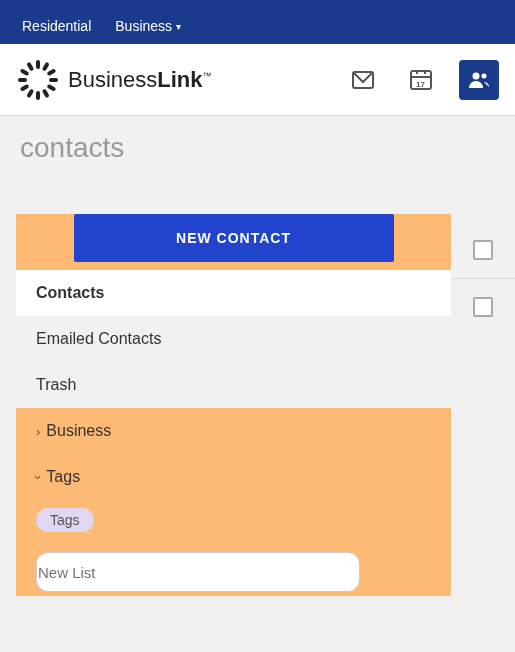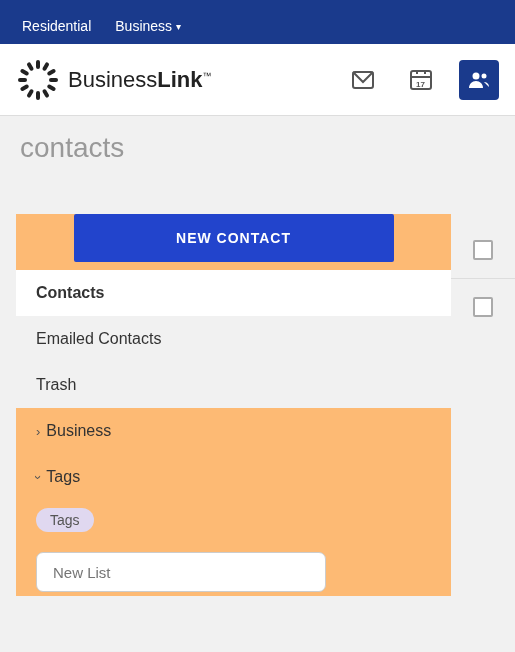--- a/index.html
+++ b/index.html
@@ -182,26 +182,26 @@
       background: #e0d8f0;
       color: #555;
       font-size: 14px;
       padding: 4px 14px;
       border-radius: 16px;
       margin: 4px 20px 12px 20px;
       cursor: pointer;
     }
 
     .new-list-input {
-      width: 290px;
+      width: 324px;
       height: 40px;
       margin: 4px 20px;
-      padding: 0 16px;
+      padding: 0 1px;
       border: 1px solid #ccc;
-      border-radius: 7px;
+      border-radius: 12px;
       font-size: 15px;
       color: #999;
       background: #fff;
       outline: none;
     }
 
     
     .right-panel {
       flex: 1;
       display: flex;

